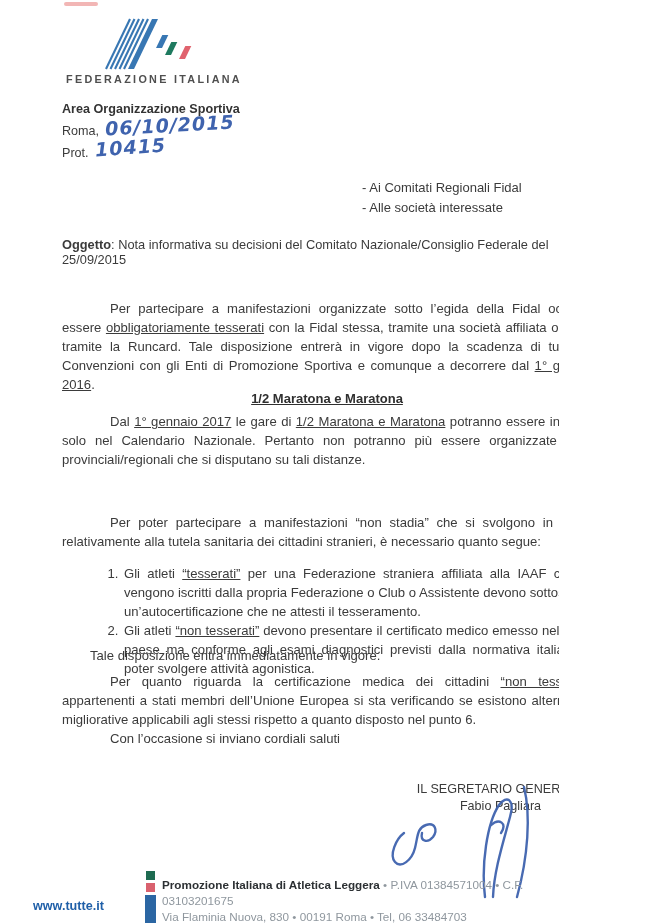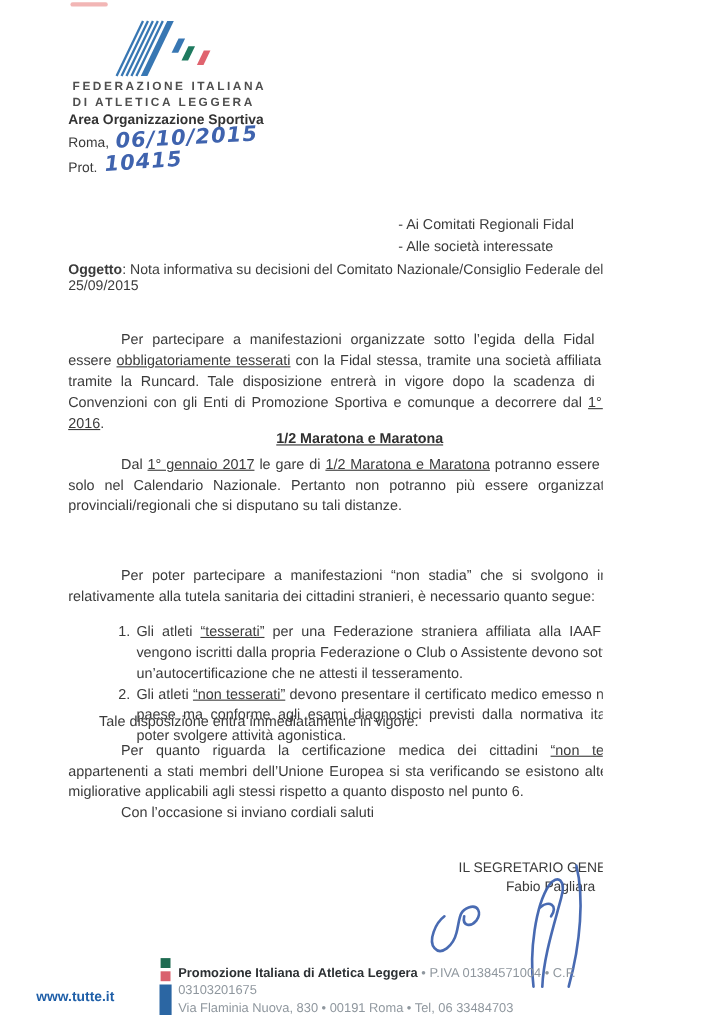--- a/index.html
+++ b/index.html
@@ -1,35 +1,35 @@
 <!DOCTYPE html>
 <html><head>
 <meta charset="utf-8">
 <style>
   html,body{margin:0;padding:0;background:#fff;}
   .page{
     position:relative;width:548px;height:923px;background:#ffffff;overflow:hidden;
-    font-family:"Liberation Sans",sans-serif;color:#3b3b3b;
+    font-family:"Liberation Sans",sans-serif;color:#3b3b3b;padding-left:11px;
   }
   .u{text-decoration:underline;}
   .b{font-weight:bold;}
   .abs{position:absolute;}
   .scan-artifact{position:absolute;left:64px;top:2px;width:34px;height:4px;
     background:#e87a78;opacity:.55;border-radius:2px;}
   
   .org-name{position:absolute;left:66px;top:72px;font-size:10.8px;font-weight:600;
     letter-spacing:2.3px;color:#4f4f4f;line-height:14px;}
   .area-line{position:absolute;left:62px;top:102px;font-size:12.6px;font-weight:bold;color:#333;}
   .city-line{position:absolute;left:62px;top:117px;font-size:12.6px;}
   .prot-line{position:absolute;left:62px;top:139px;font-size:12.6px;}
   .hand{display:inline-block;font-family:"DejaVu Sans",sans-serif;font-style:italic;
     font-weight:600;font-size:19px;color:#3f63ae;margin-left:6px;position:relative;top:-3px;
     transform:rotate(-3deg);letter-spacing:1px;}
   
-  .recipients{position:absolute;left:362px;top:194px;font-size:13px;line-height:20px;}
+  .recipients{position:absolute;left:362px;top:178px;font-size:13px;line-height:20px;}
   
   .subject{position:absolute;left:62px;top:237px;width:540px;font-size:12.8px;}
   
   .sec-head{position:absolute;left:62px;width:530px;text-align:center;font-weight:bold;
     text-decoration:underline;font-size:13px;color:#2f2f2f;}
   .para{position:absolute;left:62px;width:530px;text-align:justify;font-size:13.1px;line-height:19px;}
   .indent{text-indent:48px;}
   ol.items{position:absolute;left:62px;top:552px;width:530px;margin:12px;
     padding-left:48px;box-sizing:border-box;font-size:13.1px;line-height:19px;}
   ol.items li{text-align:justify;padding-left:2px;margin:0;}
@@ -62,21 +62,20 @@
       <line x1="28" y1="56" x2="52" y2="6"></line>
     </g>
     <polygon points="32,56 56,6 62,6 38,56" fill="#3877b3"></polygon>
     <polygon points="60,35 66.3,22 72.3,22 66,35" fill="#3877b3"></polygon>
     <polygon points="69,42 75.3,29 81.3,29 75,42" fill="#1e7a5f"></polygon>
     <polygon points="83,46 89.3,33 95.3,33 89,46" fill="#e0636e"></polygon>
   </svg>
 
   <div class="org-name">
     <div>FEDERAZIONE ITALIANA</div>
-    <div>DI ATLETICA LEGGERA</div>
   </div>
   <div class="area-line">Area Organizzazione Sportiva</div>
   <div class="city-line">
     <span>Roma,</span><span class="hand">06/10/2015</span>
   </div>
   <div class="prot-line">
     <span>Prot.</span><span class="hand" style="transform:rotate(-4deg);">10415</span>
   </div>
 
   <div class="recipients">

